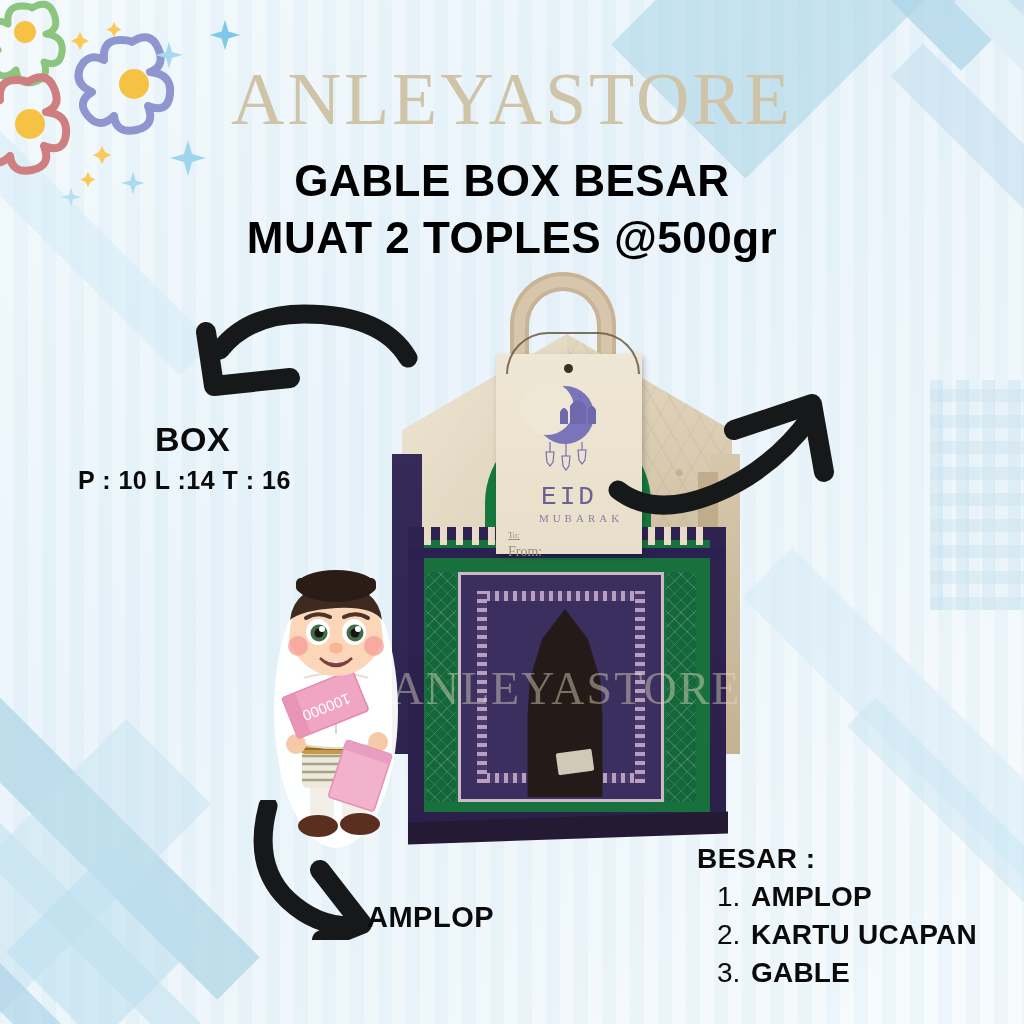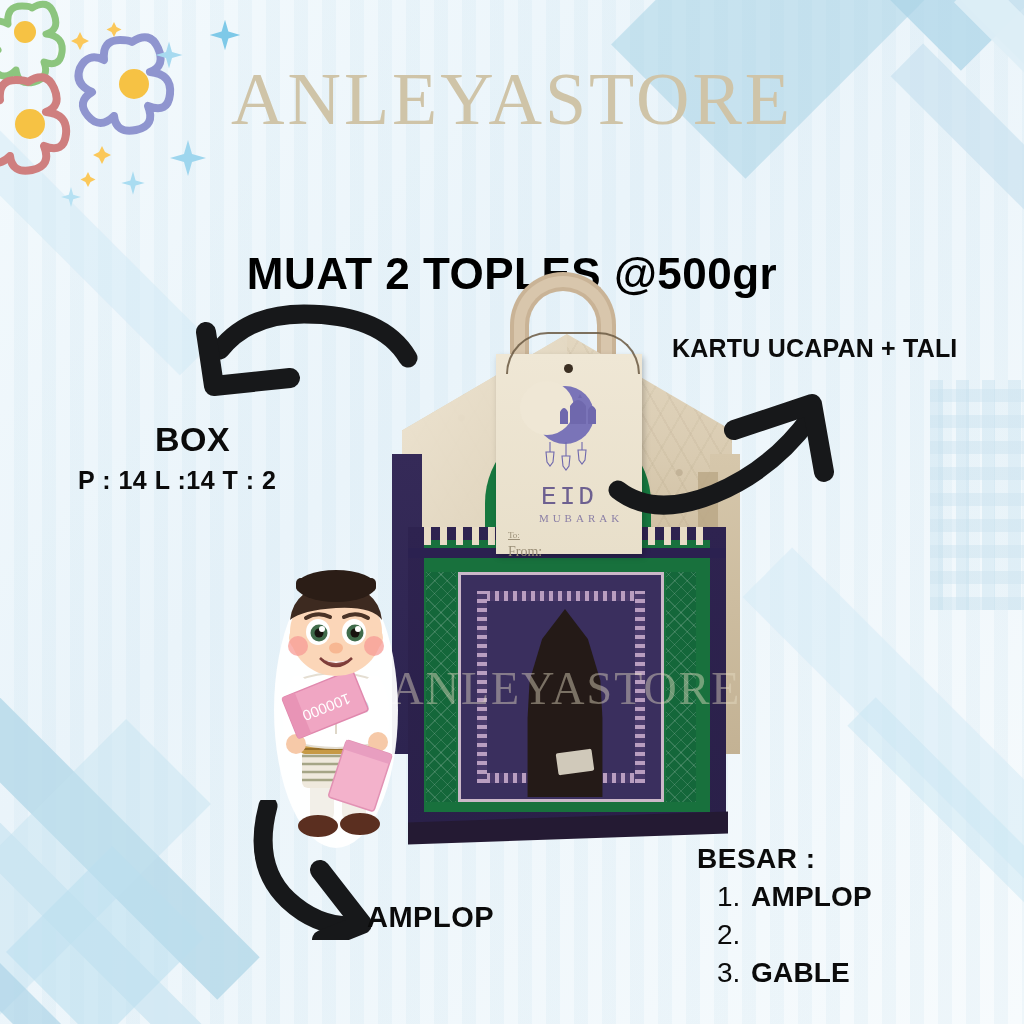--- a/index.html
+++ b/index.html
@@ -17,21 +17,21 @@
     background:repeating-linear-gradient(90deg,rgba(255,255,255,0) 0 14px,rgba(190,220,235,.16) 14px 28px);}
 
   
   .brand{position:absolute;left:0;right:0;top:62px;text-align:center;
     font-family:"Liberation Serif",serif;font-size:74px;letter-spacing:3px;
     color:#cfc4a8;font-weight:400;line-height:1;}
 
   .head1{position:absolute;left:0;right:0;top:158px;text-align:center;
     font-size:44px;font-weight:bold;color:#000;letter-spacing:.5px;line-height:1.05;}
   .head2{position:absolute;left:0;right:0;top:215px;text-align:center;
-    font-size:44px;font-weight:bold;color:#000;letter-spacing:.5px;line-height:1.05;margin-top:36px;}
+    font-size:44px;font-weight:bold;color:#000;letter-spacing:.5px;line-height:1.05;}
 
   
   .lbl{position:absolute;font-weight:bold;color:#0b0b0b;}
   .lbl-box{left:155px;top:420px;font-size:34px;letter-spacing:.5px;}
   .lbl-dim{left:78px;top:466px;font-size:25px;letter-spacing:.5px;}
   .lbl-kartu{left:672px;top:334px;font-size:25px;letter-spacing:.2px;}
   .lbl-amplop{left:367px;top:901px;font-size:29px;letter-spacing:.5px;}
 
   .free-block{position:absolute;left:697px;top:843px;}
   .free-title{font-size:28px;font-weight:bold;color:#0b0b0b;letter-spacing:.5px;}
@@ -209,20 +209,21 @@
     <path d="M20 2 L24 16 L38 20 L24 24 L20 38 L16 24 L2 20 L16 16z" fill="#7ec9e8"></path>
   </svg>
   <svg class="spark" style="left:120px;top:170px;width:26px;height:26px;" viewBox="0 0 40 40">
     <path d="M20 2 L24 16 L38 20 L24 24 L20 38 L16 24 L2 20 L16 16z" fill="#a9dcf1"></path>
   </svg>
   <svg class="spark" style="left:60px;top:186px;width:22px;height:22px;" viewBox="0 0 40 40">
     <path d="M20 2 L24 16 L38 20 L24 24 L20 38 L16 24 L2 20 L16 16z" fill="#b6e1f3"></path>
   </svg>
 
   <div class="brand">ANLEYASTORE</div>
+  <div class="head1">GABLE BOX BESAR</div>
   <div class="head2">MUAT 2 TOPLES @500gr</div>
 
   <div class="photo">
     <div class="handle"></div>
     <div class="handle-in"></div>
 
     <div class="roof">
       <div class="roof-orn"></div>
     </div>
     <div class="roof-l"></div>
@@ -355,32 +356,32 @@
     <path d="M22 122 Q58 150 118 126 Q176 102 214 50" stroke="#17181a" stroke-width="19" fill="none" stroke-linecap="round"></path>
     <path d="M138 62 L216 36 L228 104" stroke="#17181a" stroke-width="20" fill="none" stroke-linecap="round" stroke-linejoin="round"></path>
   </svg>
 
   <svg style="position:absolute;left:246px;top:800px;width:150px;height:140px;" viewBox="0 0 150 140">
     <path d="M22 6 Q6 66 42 100 Q70 126 104 126" stroke="#17181a" stroke-width="19" fill="none" stroke-linecap="round"></path>
     <path d="M74 70 L116 124 L76 140" stroke="#17181a" stroke-width="20" fill="none" stroke-linecap="round" stroke-linejoin="round"></path>
   </svg>
 
   <div class="lbl lbl-box">BOX</div>
-  <div class="lbl lbl-dim">P : 14 L :14 T : 2</div>
-  <div class="lbl lbl-kartu">KARTU UCAPAN + TALI</div>
+  <div class="lbl lbl-dim">P : 10 L :14 T : 16</div>
   <div class="lbl lbl-amplop">AMPLOP</div>
 
   <div class="free-block">
     <div class="free-title">BESAR :</div>
     <div class="free-li">
       <span class="free-num">1.</span>
       <span class="free-txt">AMPLOP</span>
     </div>
     <div class="free-li">
       <span class="free-num">2.</span>
+      <span class="free-txt">KARTU UCAPAN</span>
     </div>
     <div class="free-li">
       <span class="free-num">3.</span>
       <span class="free-txt">GABLE</span>
     </div>
   </div>
 
 </div>
 
 </body></html>

